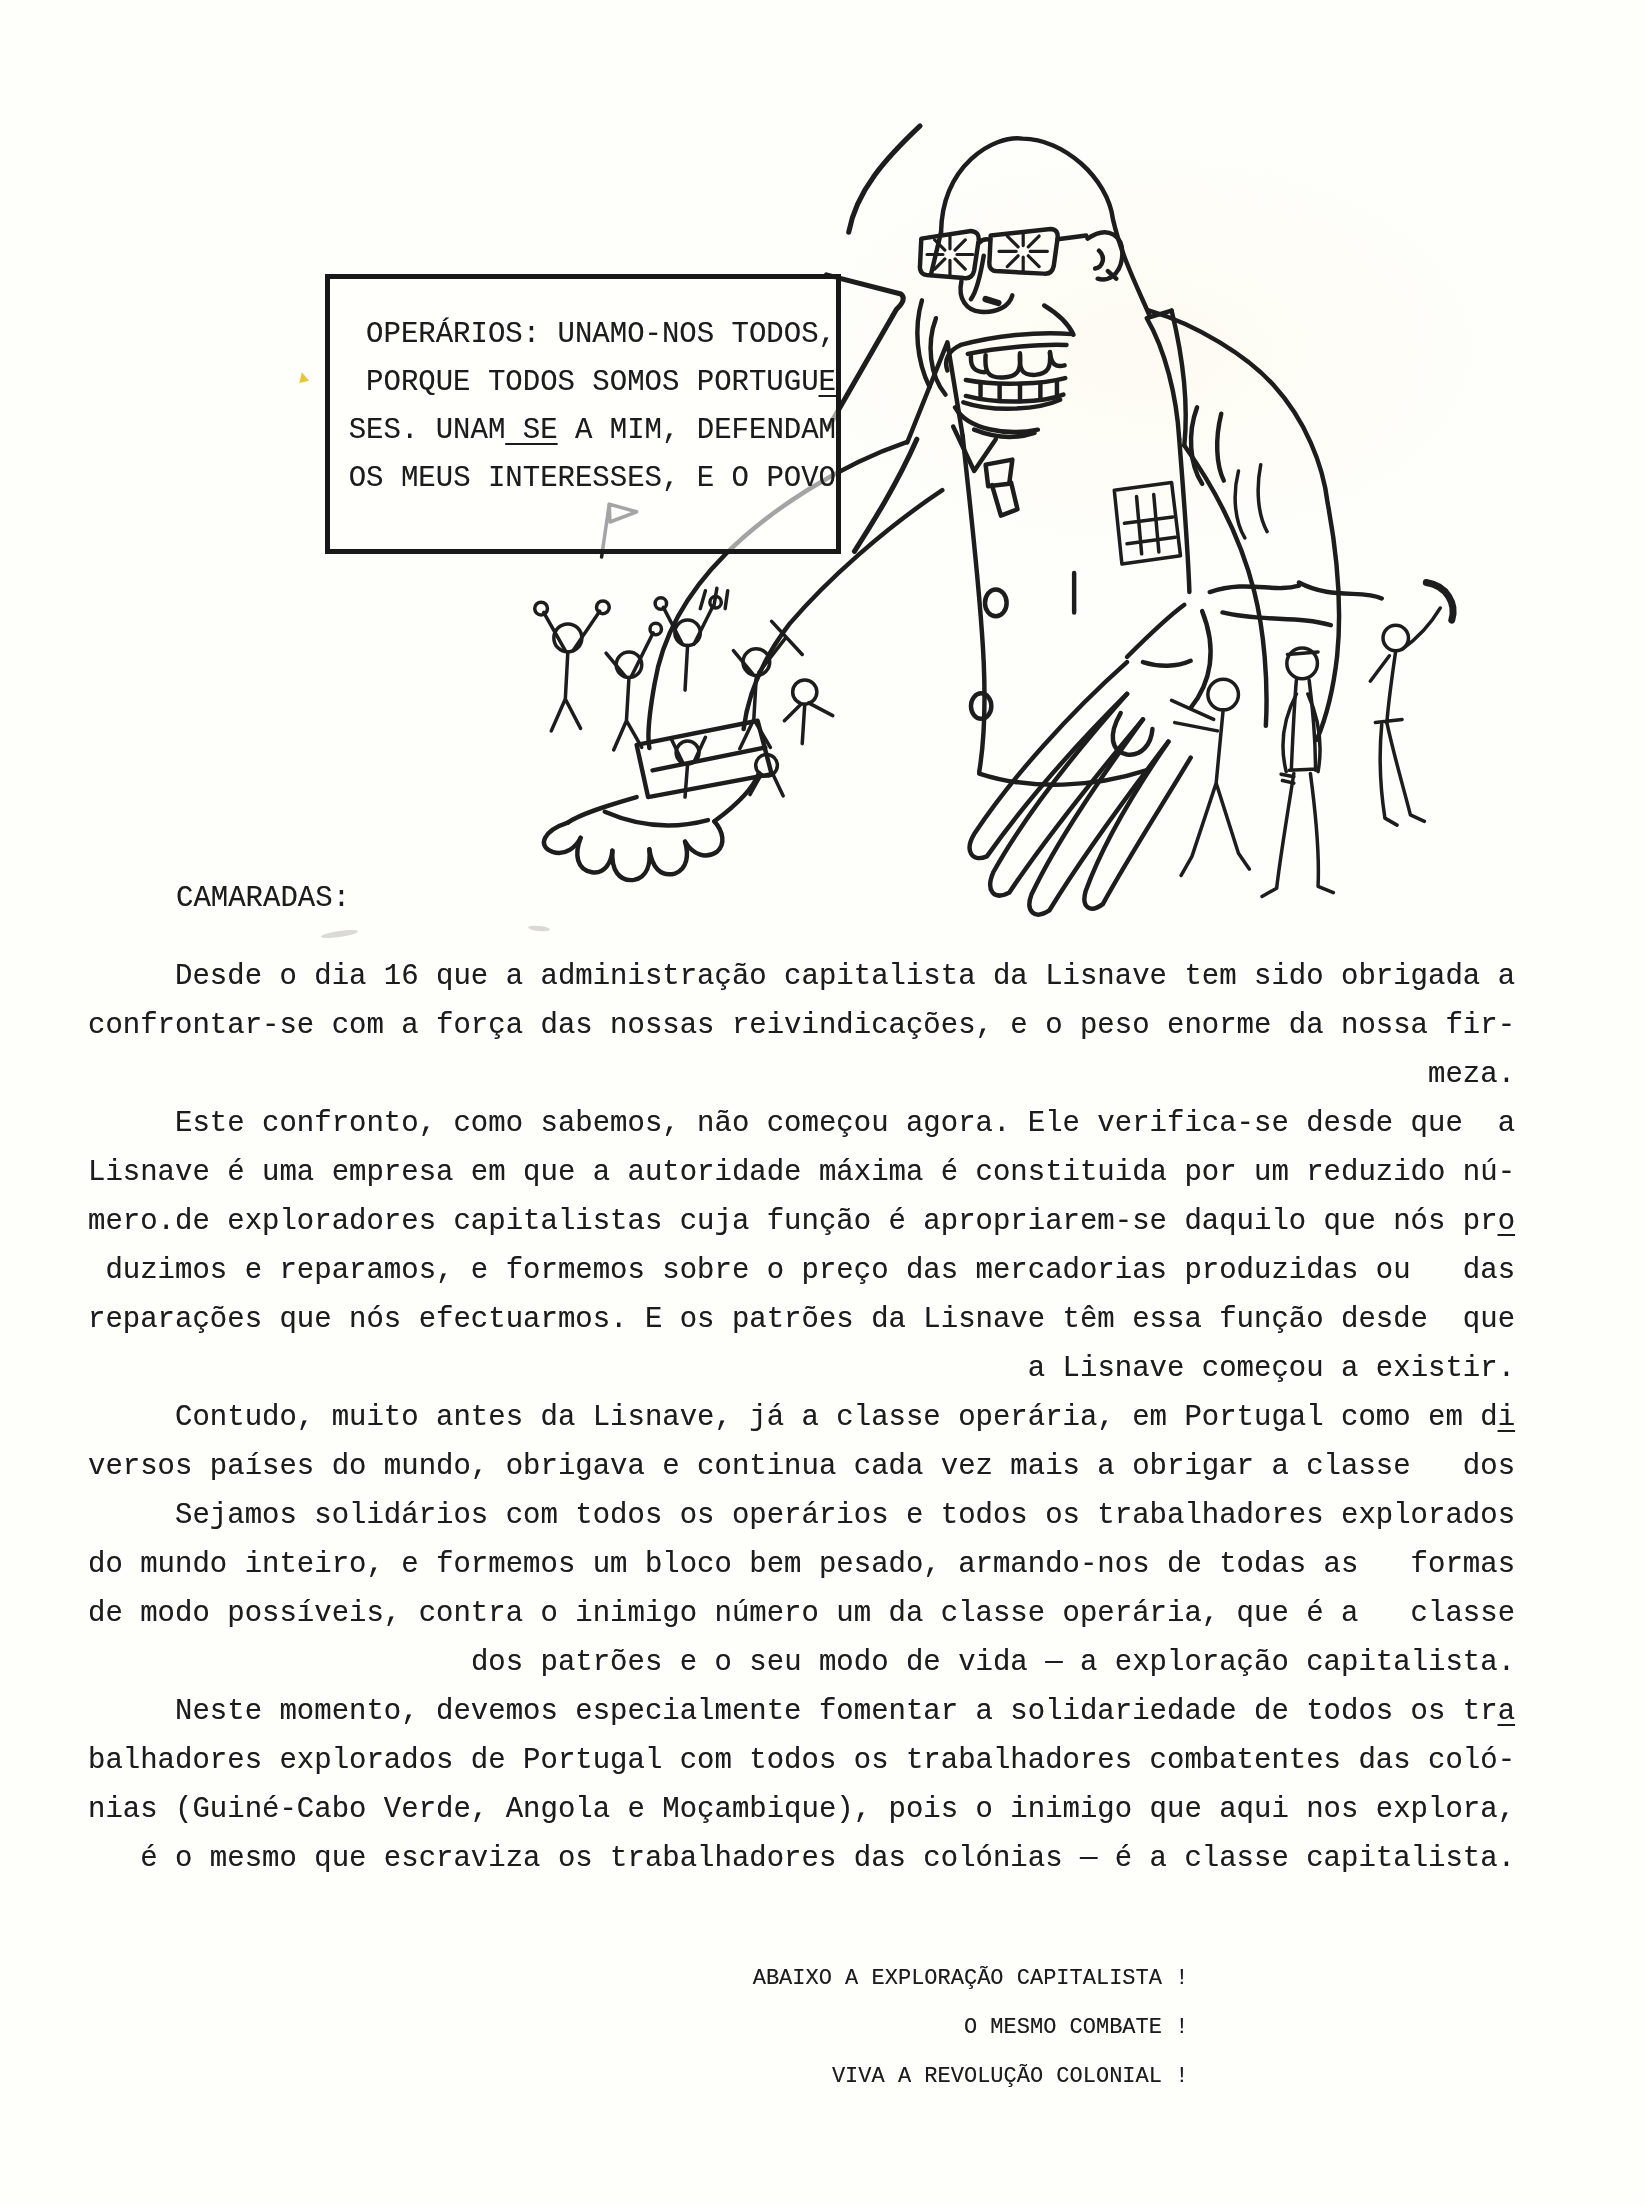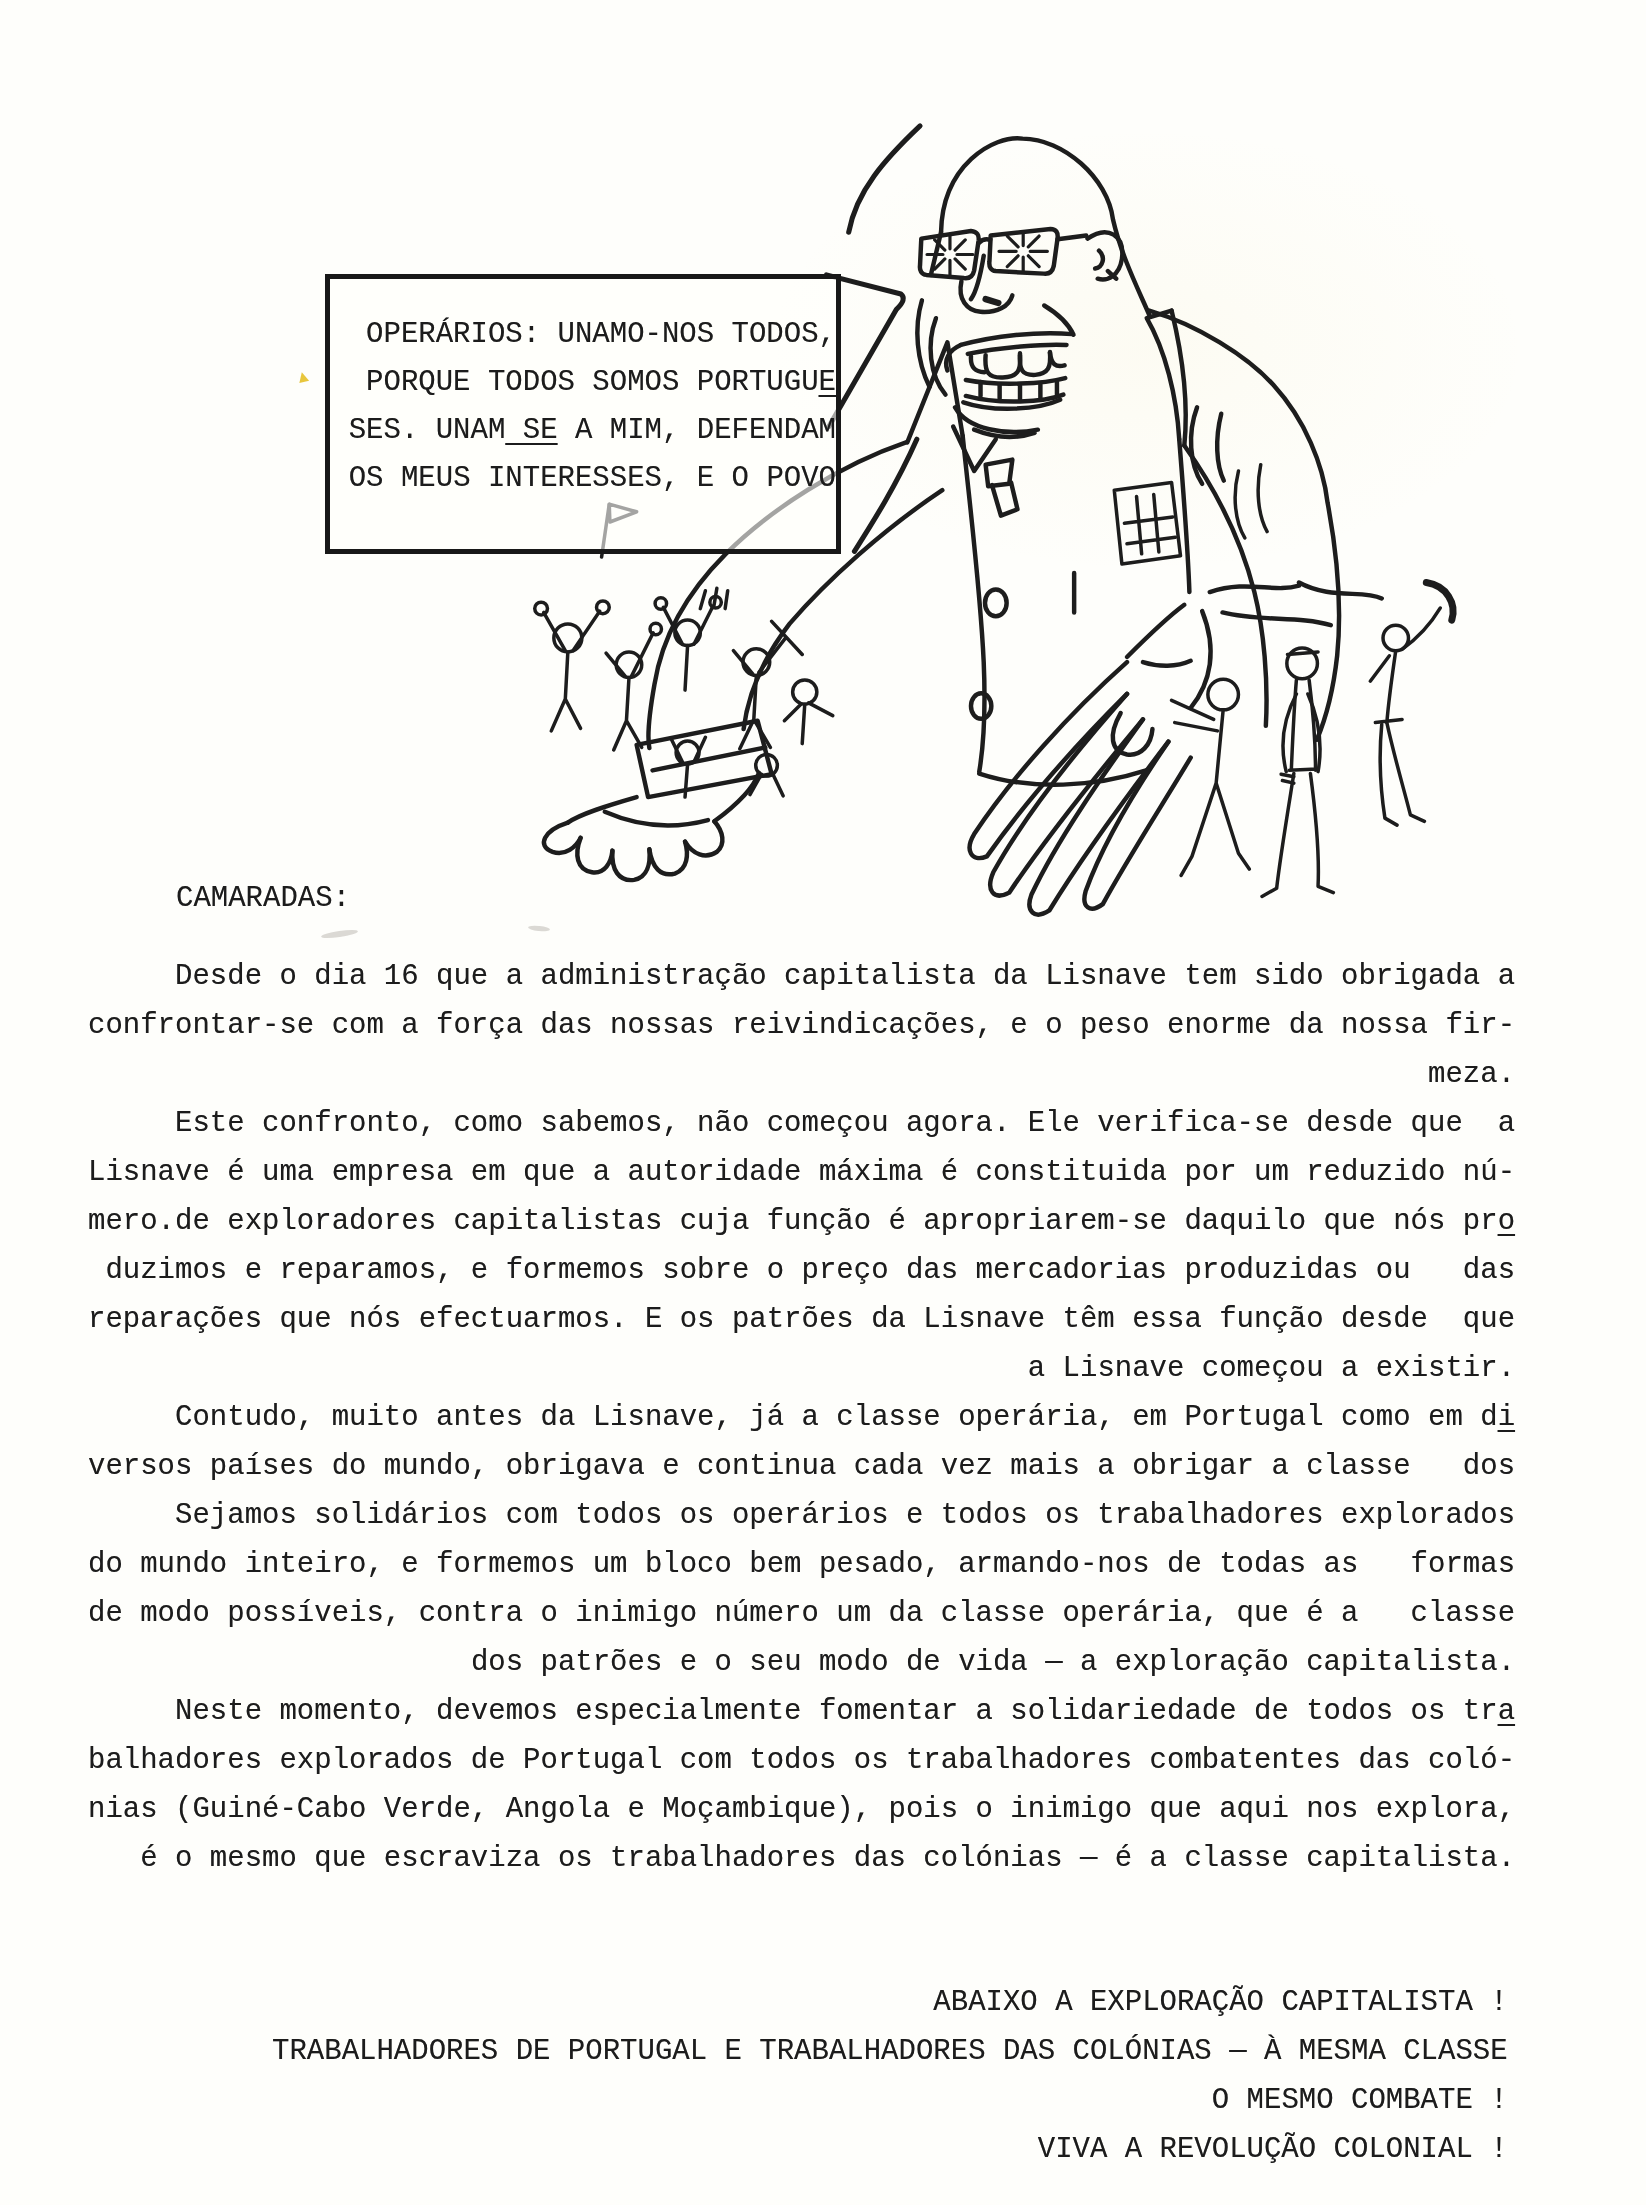--- a/index.html
+++ b/index.html
@@ -19,21 +19,21 @@
   }
 
   .bubble{
     position:absolute;left:325px;top:274px;width:516px;height:280px;box-sizing:border-box;
     border:5.1px solid #181818;padding:32px 0 0 14px;
     font-size:29px;line-height:48px;background:rgba(255,255,252,.6);
   }
   .salutation{position:absolute;left:176px;top:882px;font-size:29px;white-space:pre;
     text-shadow:0 0 0.6px rgba(25,25,25,.45);}
   .body-text{position:absolute;left:88px;top:952px;font-size:29px;line-height:49px;}
-  .slogans{position:absolute;left:185px;top:1954px;font-size:29px;line-height:49px;margin-top:24px;}
+  .slogans{position:absolute;left:185px;top:1954px;font-size:22px;line-height:49px;}
 
   .speck{
     position:absolute;left:298px;top:372px;width:0;height:0;
     border-left:5.1px solid transparent;border-right:5.1px solid transparent;
     border-bottom:10.8px solid #e7c331;transform:rotate(-14deg);opacity:.95;
   }
   .smudge{position:absolute;background:#9a968c;opacity:.35;border-radius:50%;}
   .smudge-1{left:321px;top:931px;width:37px;height:5.7px;transform:rotate(-8deg);}
   .smudge-2{left:528px;top:926px;width:21.6px;height:5.1px;transform:rotate(6deg);}
   .tint{position:absolute;left:764px;top:127px;width:764px;height:446px;
@@ -211,21 +211,20 @@
       <div class="tline">de modo possíveis, contra o inimigo número um da classe operária, que é a   classe</div>
       <div class="tline">dos patrões e o seu modo de vida — a exploração capitalista.</div>
       <div class="tline">     Neste momento, devemos especialmente fomentar a solidariedade de todos os tr<u>a</u></div>
       <div class="tline">balhadores explorados de Portugal com todos os trabalhadores combatentes das coló-</div>
       <div class="tline">nias (Guiné-Cabo Verde, Angola e Moçambique), pois o inimigo que aqui nos explora,</div>
       <div class="tline">é o mesmo que escraviza os trabalhadores das colónias — é a classe capitalista.</div>
     </div>
 
   <div class="slogans">
       <div class="tline">ABAIXO A EXPLORAÇÃO CAPITALISTA !</div>
-      <div class="tline">TRABALHADORES DE PORTUGAL E TRABALHADORES DAS COLÓNIAS — À MESMA CLASSE</div>
       <div class="tline">                                                           O MESMO COMBATE !</div>
       <div class="tline">VIVA A REVOLUÇÃO COLONIAL !</div>
     </div>
 
   <div class="speck"></div>
   <div class="smudge smudge-1"></div>
   <div class="smudge smudge-2"></div>
 
 </div>
 

